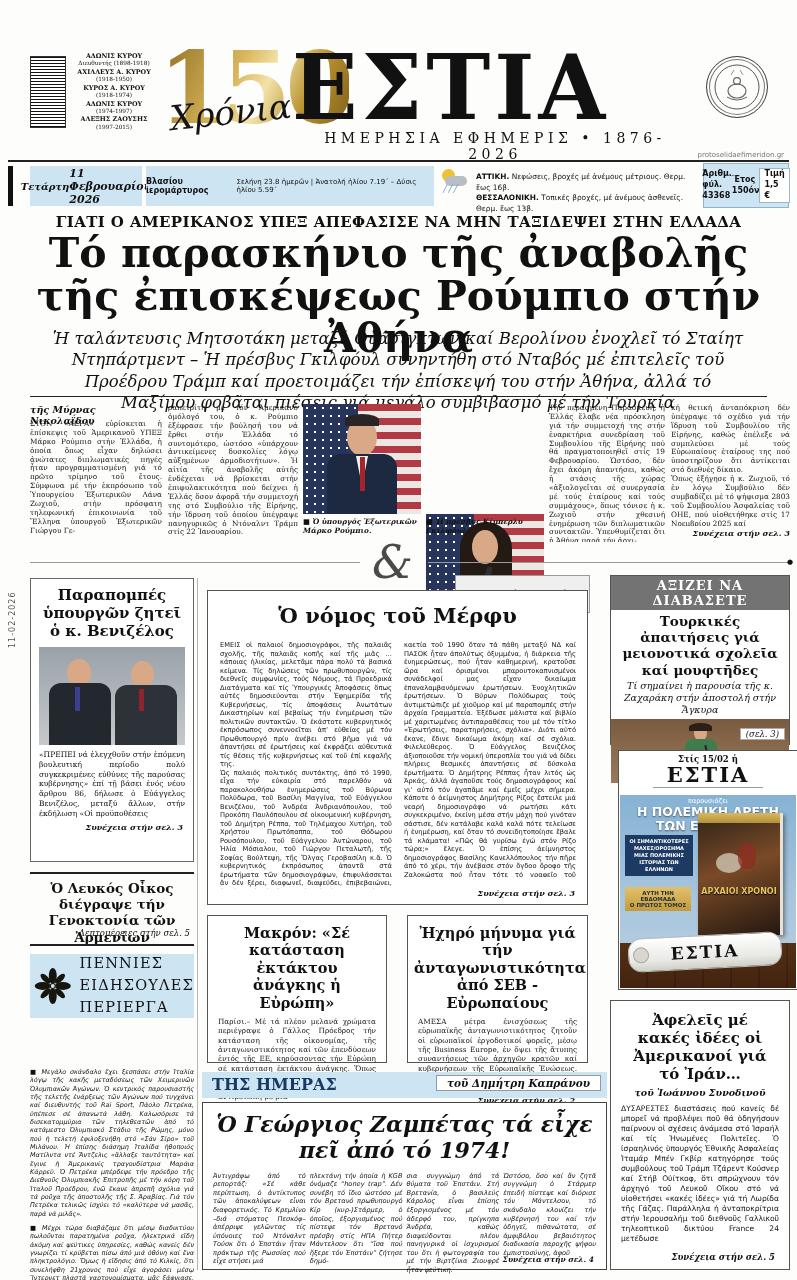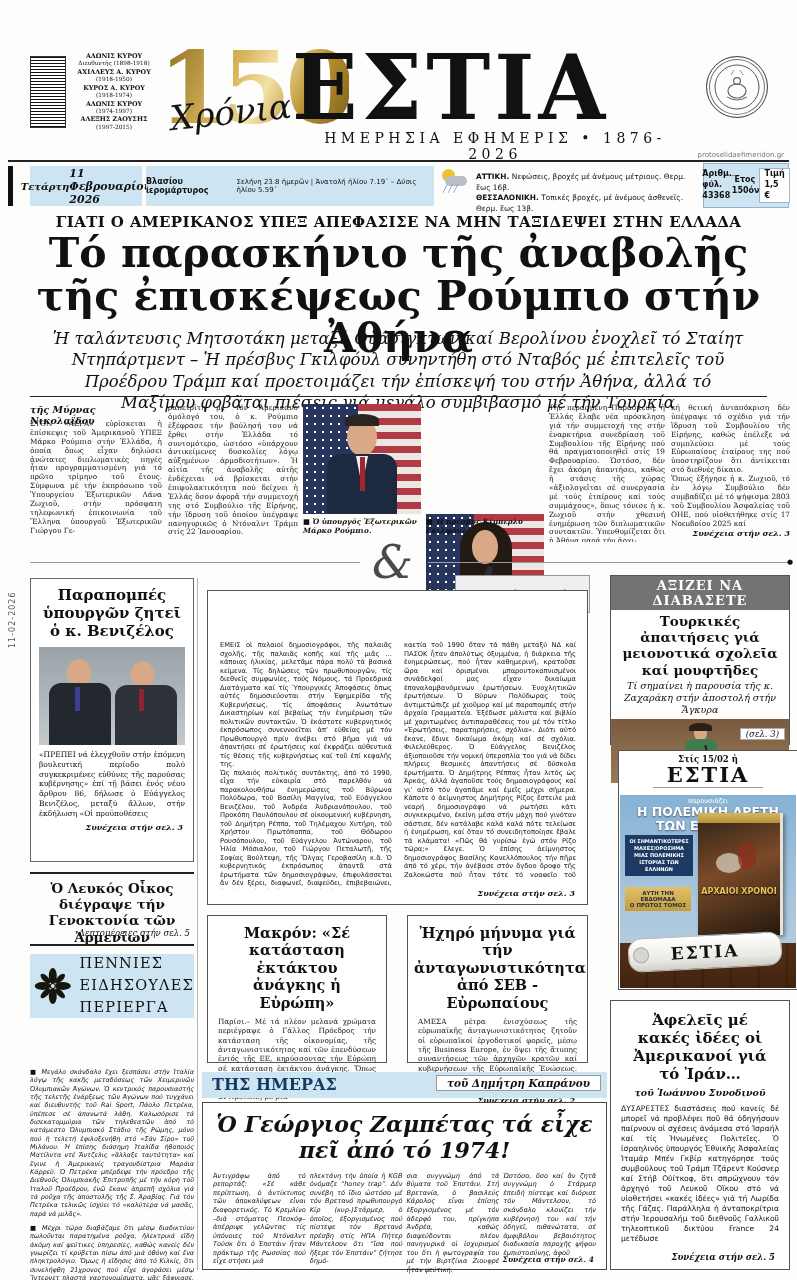--- a/index.html
+++ b/index.html
@@ -197,20 +197,21 @@
       <div>ΠΕΡΙΕΡΓΑ</div>
     </div>
   </div>
   <div class="abs penny sans just" style="left:30px;top:1068px;width:164px;height:244px;overflow:hidden;">
     <div style="margin-bottom:6px;"><span class="b">■ </span><span>Μεγάλο σκάνδαλο ἔχει ξεσπάσει στήν Ἰταλία λόγῳ τῆς κακῆς μεταδόσεως τῶν Χειμερινῶν Ὀλυμπιακῶν Ἀγώνων. Ὁ κεντρικός παρουσιαστής τῆς τελετῆς ἐνάρξεως τῶν Ἀγώνων πού τυγχάνει καί διευθυντής τοῦ Rai Sport, Πάολο Πετρέκα, ὑπέπεσε σέ ἀπανωτά λάθη. Καλωσόρισε τά δισεκατομμύρια τῶν τηλεθεατῶν ἀπό τό κατάμεστο Ὀλυμπιακό Στάδιο τῆς Ρώμης, μόνο πού ἡ τελετή ἐφιλοξενήθη στό «Σάν Σίρο» τοῦ Μιλάνου. Ἡ ἐπίσης διάσημη Ἰταλίδα ἠθοποιός Ματίλντα ντέ Ἄντζελις «ἄλλαξε ταυτότητα» καί ἔγινε ἡ Ἀμερικανίς τραγουδίστρια Μαράια Κάρρεϋ. Ὁ Πετρέκα μπέρδεψε τήν πρόεδρο τῆς Διεθνοῦς Ὀλυμπιακῆς Ἐπιτροπῆς μέ τήν κόρη τοῦ Ἰταλοῦ Προέδρου, ἐνῶ ἔκανε ἀπρεπῆ σχόλια γιά τά ροῦχα τῆς ἀποστολῆς τῆς Σ. Ἀραβίας. Γιά τόν Πετρέκα τελικῶς ἰσχύει τό «καλύτερα νά μασᾶς, παρά νά μιλᾶς».</span></div>
     <div><span class="b">■ </span><span>Μέχρι τώρα διαβάζαμε ὅτι μέσῳ διαδικτύου πωλοῦνται παρατημένα ροῦχα, ἠλεκτρικά εἴδη ἀκόμη καί ψεύτικες ὑπηρεσίες, καθώς κανείς δέν γνωρίζει τί κρύβεται πίσω ἀπό μιά ὀθόνη καί ἕνα πληκτρολόγιο. Ὅμως ἡ εἴδησις ἀπό τό Κιλκίς, ὅτι συνελήφθη 21χρονος πού εἶχε ἀγοράσει μέσῳ Ἴντερνετ πλαστά χαρτονομίσματα, μᾶς ξάφνιασε. Ὁ συλληφθείς ἀγόρασε μέσῳ πλατφόρμας διαδικτυακῶν ἀγορῶν 723 χαρτονομίσματα τῶν 20 εὐρώ. Μέχρι τώρα τά πλαστά χαρτονομίσματα «ἔπεφταν» στήν ἀγορά ἀπό τούς ἴδιους τούς παραχαράκτες, ἀλλά ἀπό ἐδῶ καί εἰς τό ἑξῆς, τήν δουλειά θά τήν κάνει τό διαδίκτυο.</span></div>
   </div>
 
   <div class="abs" style="left:455px;top:575px;width:133px;text-align:center;font-size:9px;font-style:italic;font-weight:bold;border:1px solid #999;background:#efefef;padding:13px 0;">τοῦ Μανώλη Κοττάκη</div>
   <div class="abs box" style="left:207px;top:590px;width:381px;height:315px;border-color:#555;">
+    <div class="ltitle" style="font-size:21px;padding-top:12px;">Ὁ νόμος τοῦ Μέρφυ</div>
     <div class="abs sans just pre" style="left:12px;top:50px;width:172px;height:248px;font-size:6.7px;line-height:1.27;overflow:hidden;">ΕΜΕΙΣ οἱ παλαιοί δημοσιογράφοι, τῆς παλαιᾶς σχολῆς, τῆς παλαιᾶς κοπῆς καί τῆς μιᾶς …κάποιας ἡλικίας, μελετᾶμε πάρα πολύ τά βασικά κείμενα. Τίς δηλώσεις τῶν πρωθυπουργῶν, τίς διεθνεῖς συμφωνίες, τούς Νόμους, τά Προεδρικά Διατάγματα καί τίς Ὑπουργικές Ἀποφάσεις ὅπως αὐτές δημοσιεύονται στήν Ἐφημερίδα τῆς Κυβερνήσεως, τίς ἀποφάσεις Ἀνωτάτων Δικαστηρίων καί βεβαίως τήν ἐνημέρωση τῶν πολιτικῶν συντακτῶν. Ὁ ἑκάστοτε κυβερνητικός ἐκπρόσωπος συνεννοεῖται ἀπ’ εὐθείας μέ τόν Πρωθυπουργό πρίν ἀνέβει στό βῆμα γιά νά ἀπαντήσει σέ ἐρωτήσεις καί ἐκφράζει αὐθεντικά τίς θέσεις τῆς κυβερνήσεως καί τοῦ ἐπί κεφαλῆς της.
 Ὡς παλαιός πολιτικός συντάκτης, ἀπό τό 1990, εἶχα τήν εὐκαιρία στό παρελθόν νά παρακολουθήσω ἐνημερώσεις τοῦ Βύρωνα Πολύδωρα, τοῦ Βασίλη Μαγγίνα, τοῦ Εὐάγγελου Βενιζέλου, τοῦ Ἀνδρέα Ἀνδριανόπουλου, τοῦ Προκόπη Παυλόπουλου σέ οἰκουμενική κυβέρνηση, τοῦ Δημήτρη Ρέππα, τοῦ Τηλέμαχου Χυτήρη, τοῦ Χρήστου Πρωτόπαππα, τοῦ Θόδωρου Ρουσόπουλου, τοῦ Εὐάγγελου Ἀντώναρου, τοῦ Ἠλία Μόσιαλου, τοῦ Γιώργου Πεταλωτῆ, τῆς Σοφίας Βούλτεψη, τῆς Ὄλγας Γεροβασίλη κ.ἄ. Ὁ κυβερνητικός ἐκπρόσωπος ἀπαντᾶ στά ἐρωτήματα τῶν δημοσιογράφων, ἐπιφυλάσσεται ἄν δέν ξέρει, διαφωνεῖ, διαψεύδει, ἐπιβεβαιώνει, ἀλλά ποτέ δέν ἀντιδικεῖ καί δέν διαπληκτίζεται μαζί τους. Νόμος! Σέ «ἐπικές» ἐνημερώσεις πού ἔγιναν στήν δε-</div>
     <div class="abs sans just" style="left:196px;top:50px;width:172px;height:236px;font-size:6.7px;line-height:1.27;overflow:hidden;">καετία τοῦ 1990 ὅταν τά πάθη μεταξύ ΝΔ καί ΠΑΣΟΚ ἦταν ἀπολύτως ὀξυμμένα, ἡ διάρκεια τῆς ἐνημερώσεως, πού ἦταν καθημερινή, κρατοῦσε ὥρα καί ὁρισμένοι μπαρουτοκαπνισμένοι συνάδελφοί μας εἶχαν δικαίωμα ἐπαναλαμβανόμενων ἐρωτήσεων. Ἐνοχλητικῶν ἐρωτήσεων. Ὁ Βύρων Πολύδωρας τούς ἀντιμετώπιζε μέ χιοῦμορ καί μέ παραπομπές στήν ἀρχαία Γραμματεία. Ἐξέδωσε μάλιστα καί βιβλίο μέ χαριτωμένες ἀντιπαραθέσεις του μέ τόν τίτλο «Ἐρωτήσεις, παρατηρήσεις, σχόλια». Διότι αὐτό ἔκανε, ἔδινε δικαίωμα ἀκόμη καί σέ σχόλια. Φιλελεύθερος. Ὁ Εὐάγγελος Βενιζέλος ἀξιοποιοῦσε τήν νομική ὑπεροπλία του γιά νά δίδει πλήρεις θεσμικές ἀπαντήσεις σέ δύσκολα ἐρωτήματα. Ὁ Δημήτρης Ρέππας ἦταν λιτός ὡς Ἀρκάς, ἀλλά ἀγαποῦσε τούς δημοσιογράφους καί γι’ αὐτό τόν ἀγαπᾶμε καί ἐμεῖς μέχρι σήμερα. Κάποτε ὁ ἀείμνηστος Δημήτρης Ρίζος ἔστειλε μιά νεαρή δημοσιογράφο νά ρωτήσει κάτι συγκεκριμένο, ἐκείνη μέσα στήν μάχη πού γινόταν σάστισε, δέν κατάλαβε καλά καλά πότε τελείωσε ἡ ἐνημέρωση, καί ὅταν τό συνειδητοποίησε ἔβαλε τά κλάματα! «Πῶς θά γυρίσω ἐγώ στόν Ρίζο τώρα;» ἔλεγε. Ὁ ἐπίσης ἀείμνηστος δημοσιογράφος Βασίλης Κανελλόπουλος τήν πῆρε ἀπό τό χέρι, τήν ἀνέβασε στόν ὄγδοο ὄροφο τῆς Ζαλοκώστα πού ἦταν τότε τό γραφεῖο τοῦ ἐκπροσώπου καί, κατόπιν ὁδηγιῶν, ἐκείνη ἔπραξε</div>
     <div class="abs cont" style="right:12px;bottom:6px;font-size:8px;">Συνέχεια στήν σελ. 3</div>
   </div>
 
   <div class="abs box" style="left:207px;top:915px;width:180px;height:148px;border-color:#555;">
     <div class="ltitle" style="font-size:14.5px;padding:8px 14px 4px;">Μακρόν: «Σέ κατάσταση ἐκτάκτου ἀνάγκης ἡ Εὐρώπη»</div>
     <div class="just" style="font-size:7.3px;line-height:1.28;padding:2px 10px 0;">Παρίσι.– Μέ τά πλέον μελανά χρώματα περιέγραψε ὁ Γάλλος Πρόεδρος τήν κατάσταση τῆς οἰκονομίας, τῆς ἀνταγωνιστικότητος καί τῶν ἐπενδύσεων ἐντός τῆς ΕΕ, κηρύσσοντας τήν Εὐρώπη σέ κατάσταση ἐκτάκτου ἀνάγκης. Ὅπως χαρακτηριστικά εἶπε ὁ Ἐμμανυέλ Μακρόν, «ἡ Εὐρώπη εὑρίσκεται ἀντιμέτωπη μέ μιά</div>
     <div class="cont" style="font-size:8px;padding:3px 12px 0;">Συνέχεια στήν σελ. 5</div>

